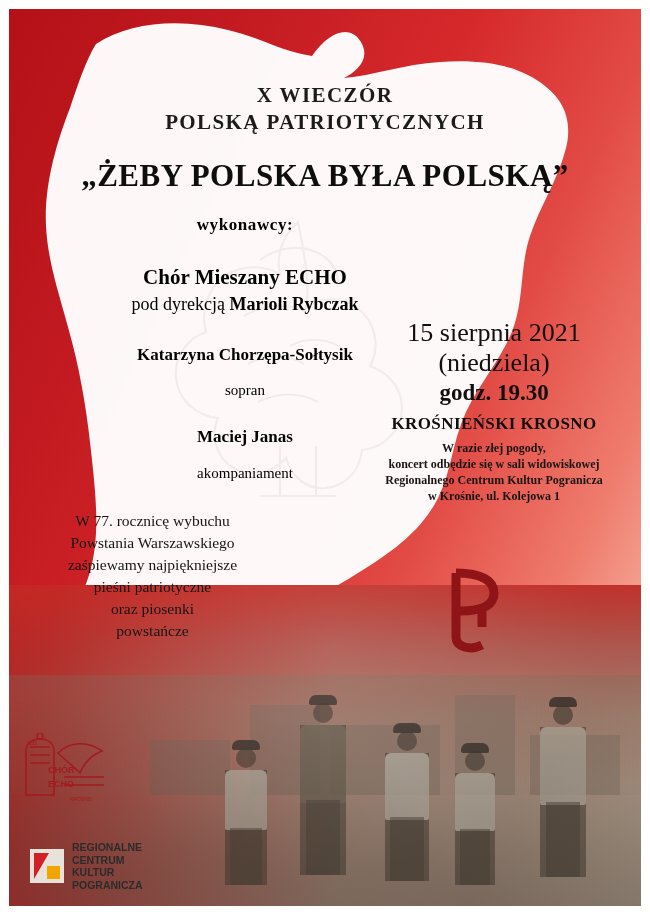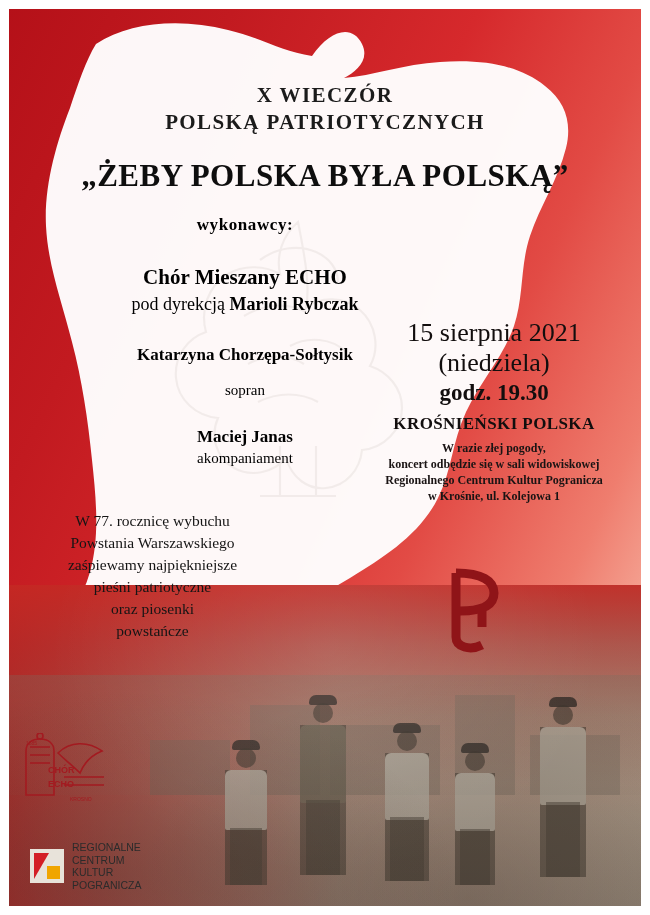--- a/index.html
+++ b/index.html
@@ -182,21 +182,21 @@
   .perf-sop-role {
     margin-top: 17px;
     font-size: 15px;
   }
   .perf-acc {
     margin-top: 28px;
     font-size: 17px;
     font-weight: bold;
   }
   .perf-acc-role {
-    margin-top: 3px;
+    margin-top: 18px;
     font-size: 15px;
   }
 
   .datebox {
     position: absolute;
     right: 26px;
     top: 318px;
     width: 260px;
     text-align: center;
     color: #120e0e;
@@ -285,21 +285,21 @@
     position: absolute;
     right: 4px; bottom: 4px;
     width: 13px; height: 13px;
     background: #f0a500;
   }
   .rckp-text {
     font-family: "Liberation Sans", sans-serif;
     font-size: 10.5px;
     line-height: 12.5px;
     color: #2b2b2b;
-    font-weight: normal;
+    font-weight: bold;
     text-align: left;
   }
 </style>
 </head>
 <body>
 
 <div class="poster">
 
   <div class="bg-red"></div>
 
@@ -386,21 +386,21 @@
       <div class="perf-sop">Katarzyna Chorzępa-Sołtysik</div>
       <div class="perf-sop-role">sopran</div>
       <div class="perf-acc">Maciej Janas</div>
       <div class="perf-acc-role">akompaniament</div>
     </div>
 
     <div class="datebox">
       <div class="d-date">15 sierpnia 2021</div>
       <div class="d-date">(niedziela)</div>
       <div class="d-time">godz. 19.30</div>
-      <div class="d-place">KROŚNIEŃSKI POLSKA</div>
+      <div class="d-place">KROŚNIEŃSKI KROSNO</div>
       <div class="d-note">
         <div>W razie złej pogody,</div>
         <div>koncert odbędzie się w sali widowiskowej</div>
         <div>Regionalnego Centrum Kultur Pogranicza</div>
         <div>w Krośnie, ul. Kolejowa 1</div>
       </div>
     </div>
 
     <div class="leftnote">
       <div>W 77. rocznicę wybuchu</div>

